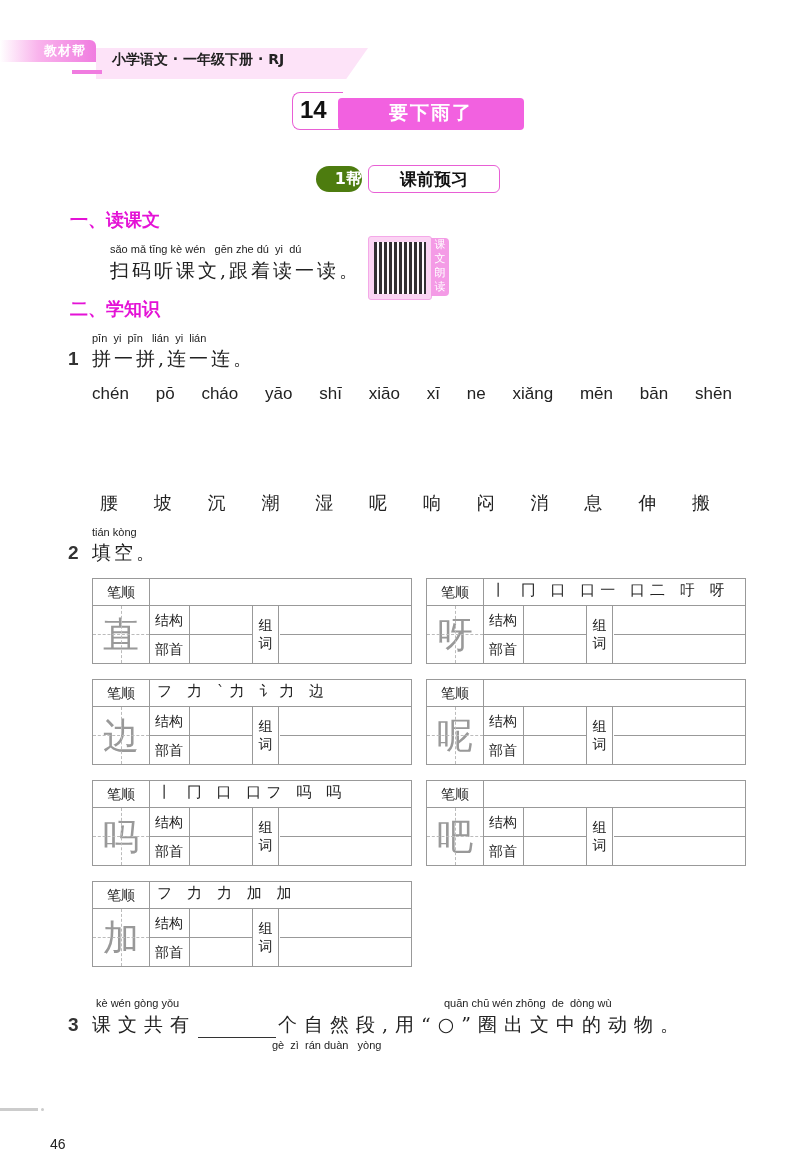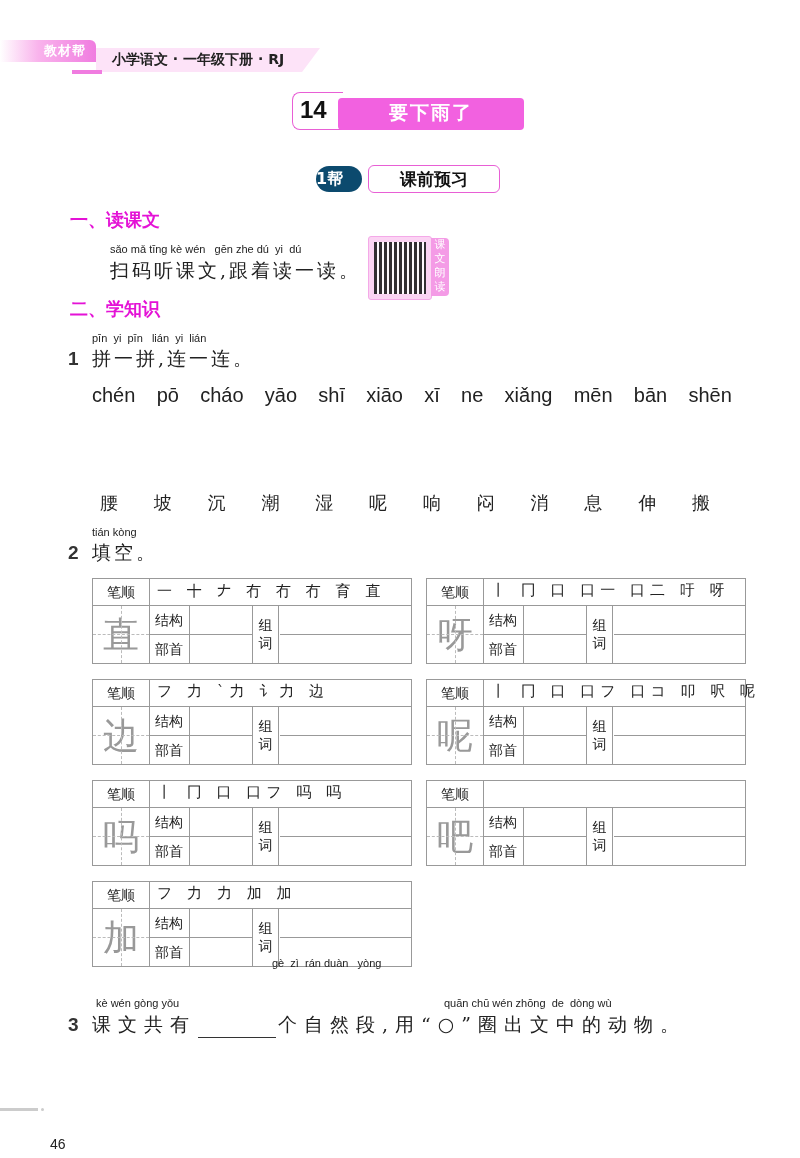--- a/index.html
+++ b/index.html
@@ -3,41 +3,41 @@
 <meta charset="utf-8">
 <style>
   html, body { margin:0; padding:0; }
   body { width:800px; height:1158px; background:#ffffff; position:relative; overflow:hidden;
          font-family:"DejaVu Sans", sans-serif; color:#222; }
   .abs { position:absolute; }
   
   .hdr-tag { left:0; top:40px; width:96px; height:22px; background:linear-gradient(90deg,#ffffff 0%,#f9b3ec 40%,#f07ce0 100%);
              border-radius:0 6px 0 0; }
   .hdr-tag span { position:absolute; right:10px; top:2px; font-size:13px; font-weight:bold; color:#fff; letter-spacing:1px; }
-  .hdr-bar { left:96px; top:48px; width:224px; height:24px; background:#fde3f8;
-             clip-path:polygon(0 0,100% 0,92% 100%,0 100%); }
+  .hdr-bar { left:96px; top:48px; width:224px; height:31px; background:#fde3f8;
+             clip-path:polygon(0 0,100% 0,92% 100%,0 100%);padding-left:48px; }
   .hdr-bar span { position:absolute; left:16px; top:3px; font-size:14px; font-weight:bold; color:#222; }
   .hdr-under { left:72px; top:70px; width:30px; height:4px; background:#f07ce0; }
   
   .lesson-num-box { left:292px; top:92px; width:50px; height:36px; border:1.5px solid #e85fd5; border-right:none; border-radius:8px 0 0 8px; background:#fff; }
   .lesson-num { left:300px; top:96px; font-size:24px; font-weight:bold; color:#111; font-family:"Liberation Sans",sans-serif; }
   .lesson-title-bg { left:338px; top:98px; width:186px; height:32px; background:#f261e0; border-radius:4px; }
   .lesson-title { left:338px; top:100px; width:186px; text-align:center; font-size:19px; font-weight:bold; color:#fff; letter-spacing:2px; }
-  .step-tag { left:316px; top:166px; width:46px; height:26px; background:#0c4a6e; border-radius:13px; color:#fff; font-weight:bold; font-size:16px; text-align:left; line-height:26px; }
+  .step-tag { left:316px; top:166px; width:46px; height:26px; background:#4d7c0f; border-radius:13px; color:#fff; font-weight:bold; font-size:16px; text-align:right; line-height:26px; }
   .step-box { left:368px; top:165px; width:130px; height:26px; border:1.5px solid #e85fd5; border-radius:6px; background:#fff; text-align:center; font-size:17px; font-weight:bold; line-height:26px; color:#111; }
   
   .sec-title { font-size:18px; font-weight:bold; color:#e412d6; }
   .pinyin { font-size:11px; color:#222; font-family:"Liberation Sans",sans-serif; white-space:pre; }
   .hanzi { font-size:19px; font-family:"DejaVu Serif",serif; color:#222; letter-spacing:3px; }
   .qnum { font-size:19px; font-weight:bold; color:#333; font-family:"Liberation Sans",sans-serif; }
   .qr { left:368px; top:236px; width:62px; height:62px; background:#fbd3f3; border:1px solid #f4a9e8; border-radius:3px; }
   .qr-inner { position:absolute; left:5px; top:5px; width:52px; height:52px; background:
       repeating-linear-gradient(90deg,#111 0 3px,#fff 3px 5px),#fff; opacity:.85; }
   .qr-tab { left:431px; top:238px; width:18px; height:58px; background:#f49be6; color:#fff; font-size:11px; line-height:14px; text-align:center; border-radius:0 4px 4px 0; }
-  .py-row { left:92px; top:384px; width:640px; display:flex; justify-content:space-between; font-size:20px; font-family:"Liberation Sans",sans-serif; color:#222; }
+  .py-row { left:92px; top:384px; width:640px; display:flex; justify-content:space-between; font-size:17px; font-family:"Liberation Sans",sans-serif; color:#222; }
   .hz-row { left:100px; top:491px; width:610px; display:flex; justify-content:space-between; font-size:18px; font-family:"DejaVu Serif",serif; color:#222; }
   
   .card { position:absolute; width:318px; height:84px; border:1.5px solid #999; background:#fff; }
   .card .row1 { position:absolute; left:0; top:0; width:100%; height:26px; border-bottom:1.5px solid #999; }
   .card .lbl-order { position:absolute; left:0; top:0; width:56px; height:26px; border-right:1.5px solid #999; text-align:center; line-height:26px; font-size:14px; font-family:"DejaVu Serif",serif; }
   .card .strokes { position:absolute; left:64px; top:2px; font-size:15px; font-family:"DejaVu Serif",serif; letter-spacing:5px; color:#222; white-space:nowrap; }
   .card .big { position:absolute; left:0; top:27px; width:56px; height:57px; border-right:1.5px solid #999; text-align:center; font-size:36px; line-height:57px; color:#999; font-family:"DejaVu Serif",serif; }
   .card .big:before { content:""; position:absolute; left:28px; top:0; height:100%; border-left:1px dashed #bbb; }
   .card .big:after { content:""; position:absolute; left:0; top:28px; width:100%; border-top:1px dashed #bbb; }
   .card .c2 { position:absolute; left:56px; top:27px; width:40px; height:57px; border-right:1.5px solid #999; }
@@ -114,21 +114,20 @@
   <span>搬</span>
 </div>
 
 <div class="abs pinyin" style="left:92px; top:526px;">tián kòng</div>
 <div class="abs qnum" style="left:68px; top:542px;">2</div>
 <div class="abs hanzi" style="left:92px; top:540px;">填空。</div>
 
 <div class="card" style="left:92px; top:578px;">
   <div class="row1">
       <div class="lbl-order">笔顺</div>
-  <div class="strokes">一 十 𠂇 冇 冇 冇 育 直</div>
     </div>
   <div class="big">直</div>
   <div class="c2">
       <div>结构</div>
       <div>部首</div>
     </div>
   <div class="c3">
       <div></div>
       <div></div>
     </div>
@@ -186,21 +185,20 @@
     </div>
   <div class="c5">
       <div></div>
       <div></div>
     </div>
 </div>
 
 <div class="card" style="left:426px; top:679px;">
   <div class="row1">
       <div class="lbl-order">笔顺</div>
-  <div class="strokes">丨 冂 口 口フ 口コ 叩 呎 呢</div>
     </div>
   <div class="big">呢</div>
   <div class="c2">
       <div>结构</div>
       <div>部首</div>
     </div>
   <div class="c3">
       <div></div>
       <div></div>
     </div>
@@ -279,21 +277,21 @@
       <div>组</div>
       <div>词</div>
     </div>
   <div class="c5">
       <div></div>
       <div></div>
     </div>
 </div>
 
 <div class="abs pinyin" style="left:96px; top:997px;">kè wén gòng yǒu</div>
-<div class="abs pinyin" style="left:272px; top:957px;text-align:center;">gè  zì  rán duàn   yòng</div>
+<div class="abs pinyin" style="left:272px; top:1039px;text-align:center;">gè  zì  rán duàn   yòng</div>
 <div class="abs pinyin" style="left:444px; top:997px;">quān chū wén zhōng  de  dòng wù</div>
 <div class="abs qnum" style="left:68px; top:1014px;">3</div>
 <div class="abs hanzi" style="left:92px; top:1012px; letter-spacing:7px; white-space:nowrap;">
   <span>课文共有</span><span class="blank"></span><span>个自然段,用</span><span>“○”</span><span>圈出文中的动物。</span>
 </div>
 
 <div class="abs pg-line"></div>
 <div class="abs pg-dot"></div>
 <div class="abs pg-num">46</div>
 

